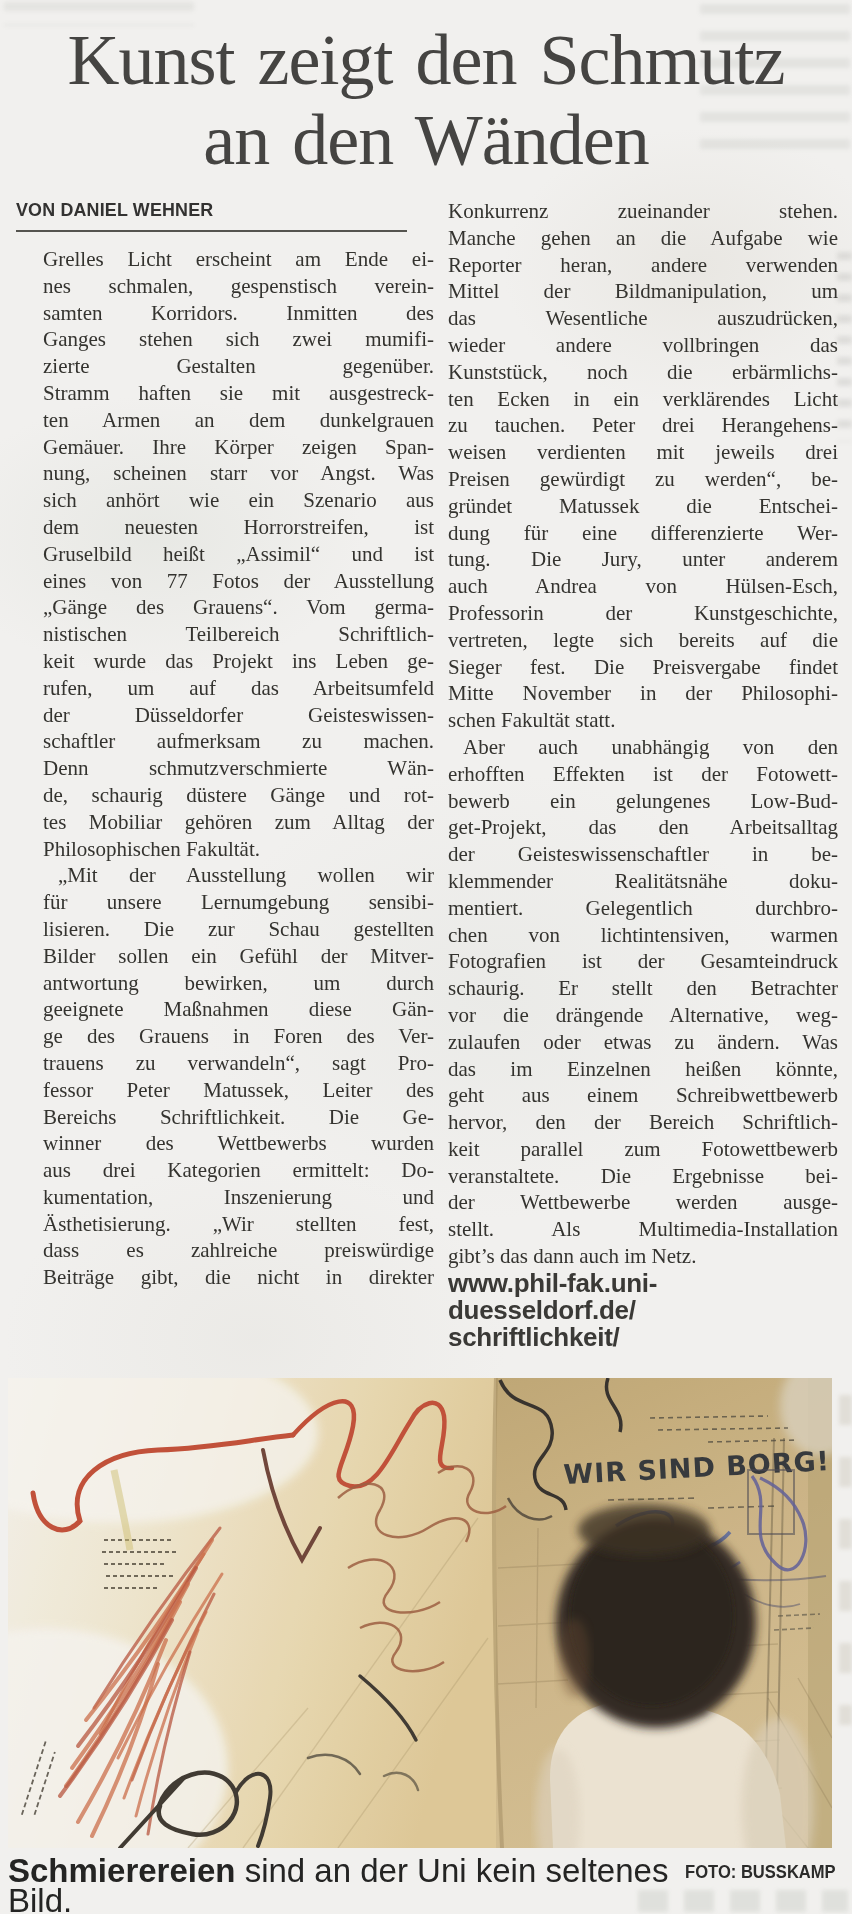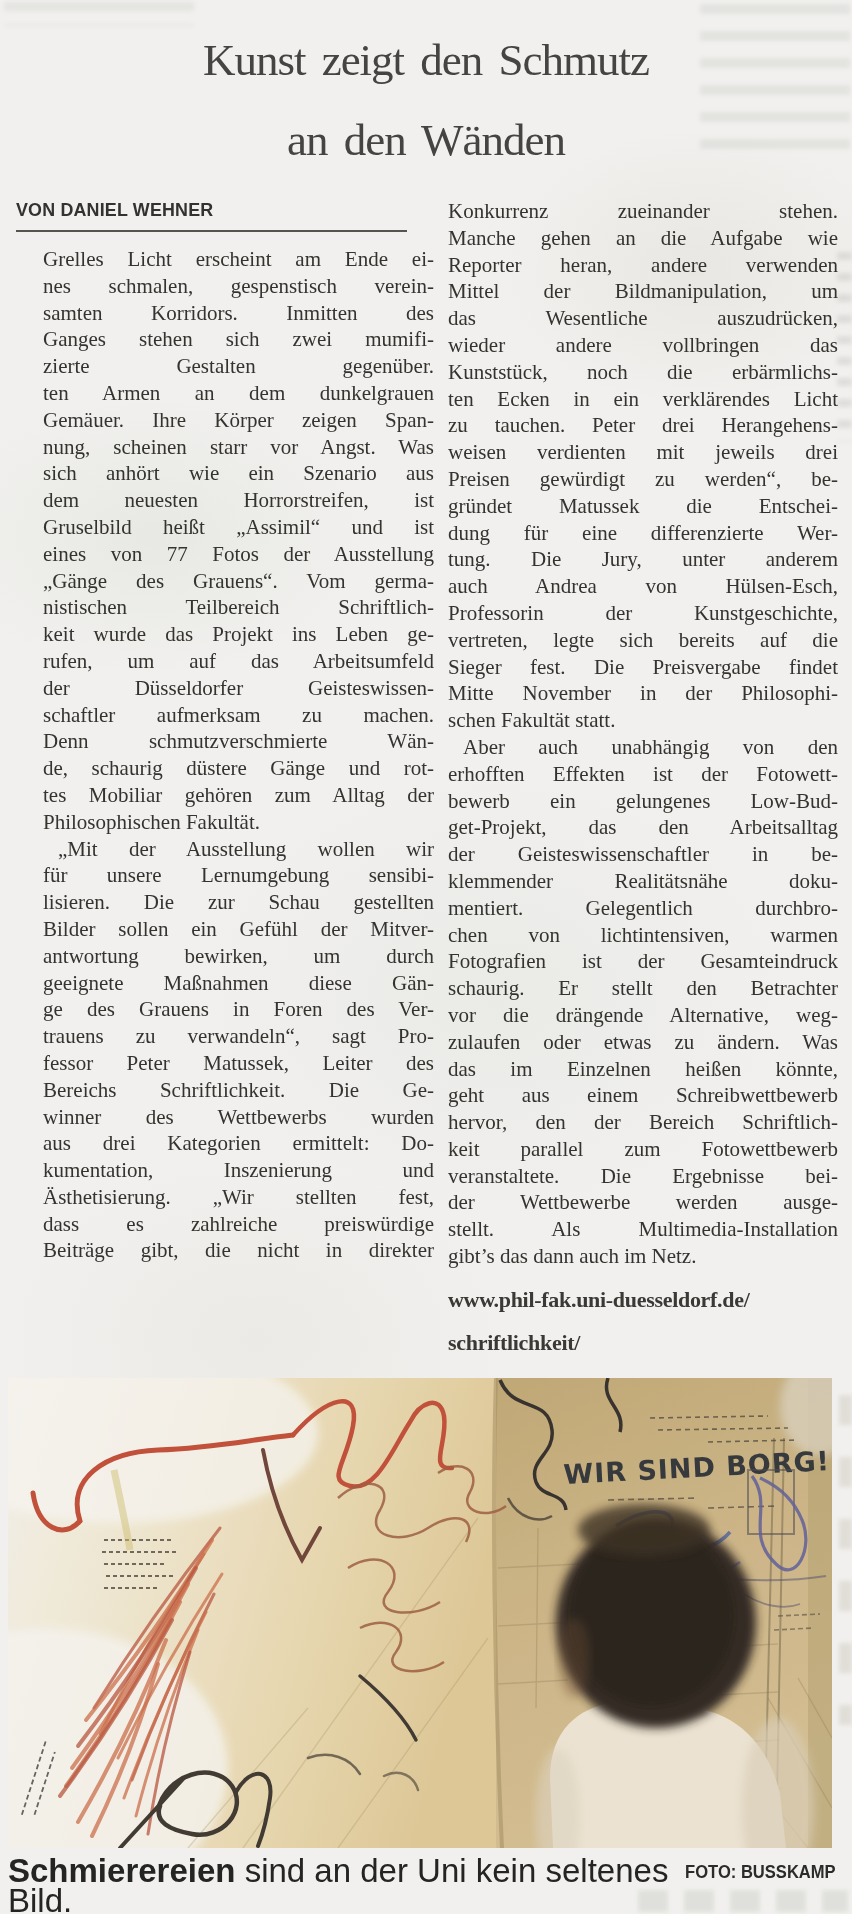--- a/index.html
+++ b/index.html
@@ -5,33 +5,33 @@
   html,body{margin:0;padding:0;background:#e9e9e7;}
   .page{position:relative;width:852px;height:1914px;overflow:hidden;
     background-color:#f1f0ee;
     background-image:
       radial-gradient(ellipse 300px 200px at 18% 28%, rgba(214,218,210,.35), transparent 70%),
       radial-gradient(ellipse 280px 200px at 82% 14%, rgba(216,212,202,.32), transparent 70%),
       radial-gradient(ellipse 420px 320px at 58% 52%, rgba(209,213,207,.22), transparent 70%),
       radial-gradient(ellipse 360px 260px at 30% 70%, rgba(218,216,208,.25), transparent 70%);
     font-family:"Liberation Serif", serif;}
   .headline{position:absolute;top:20px;left:0;width:852px;margin:0;text-align:center;
-    font-family:"Liberation Serif", serif;font-weight:400;font-size:45px;line-height:80px;
+    font-family:"Liberation Serif", serif;font-weight:400;font-size:72px;line-height:80px;
     color:#454442;letter-spacing:-1px;word-spacing:6px;}
   .byline{position:absolute;top:199px;left:16px;font-family:"Liberation Sans", sans-serif;
     font-weight:700;font-size:19px;color:#333231;letter-spacing:.2px;transform:scaleX(.94);transform-origin:left;}
   .byline-rule{position:absolute;top:230px;left:16px;width:391px;height:2px;background:#55544f;}
   .col{position:absolute;color:#34332f;}
   .col-left{left:16px;top:246px;width:391px;margin-left:27px;}
   .col-right{left:448px;top:198px;width:390px;}
   .ln{font-size:21px;line-height:26.8px;text-align:justify;text-align-last:justify;}
   .ln.flush{text-align-last:left;}
   .ln.ind{text-indent:15px;}
-  .weblink{font-family:Liberation Serif, serif;font-weight:700;font-size:22px;
-    line-height:27px;color:#3a3936;letter-spacing:-.3px;margin-top:16px;}
+  .weblink{font-family:Liberation Sans, sans-serif;font-weight:700;font-size:26px;
+    line-height:27px;color:#3a3936;letter-spacing:-.3px;margin-top:0;}
   .photo{position:absolute;left:8px;top:1378px;width:824px;height:470px;overflow:hidden;}
   .caption{position:absolute;top:1856px;left:8px;width:690px;font-family:"Liberation Sans", sans-serif;
     font-size:33px;line-height:30px;color:#242423;}
   .cap-bold{font-weight:700;}
   .credit{position:absolute;top:1862px;right:16px;font-family:"Liberation Sans", sans-serif;
     font-weight:700;font-size:18px;color:#2b2b2a;transform:scaleX(.92);transform-origin:right;}
   .bleed{position:absolute;filter:blur(2px);opacity:.55;pointer-events:none;}
   .b-tr{right:2px;top:4px;width:150px;height:148px;
     background:repeating-linear-gradient(180deg, rgba(125,130,122,.22) 0 10px, transparent 10px 27px);}
   .b-tl{left:4px;top:2px;width:190px;height:24px;
@@ -58,20 +58,21 @@
 
   <div class="byline">VON DANIEL WEHNER</div>
   <div class="byline-rule"></div>
 
   <div class="col col-left" id="col-left">
       <div class="ln">Grelles Licht erscheint am Ende ei-</div>
       <div class="ln">nes schmalen, gespenstisch verein-</div>
       <div class="ln">samten Korridors. Inmitten des</div>
       <div class="ln">Ganges stehen sich zwei mumifi-</div>
       <div class="ln">zierte Gestalten gegenüber.</div>
+      <div class="ln">Stramm haften sie mit ausgestreck-</div>
       <div class="ln">ten Armen an dem dunkelgrauen</div>
       <div class="ln">Gemäuer. Ihre Körper zeigen Span-</div>
       <div class="ln">nung, scheinen starr vor Angst. Was</div>
       <div class="ln">sich anhört wie ein Szenario aus</div>
       <div class="ln">dem neuesten Horrorstreifen, ist</div>
       <div class="ln">Gruselbild heißt „Assimil“ und ist</div>
       <div class="ln">eines von 77 Fotos der Ausstellung</div>
       <div class="ln">„Gänge des Grauens“. Vom germa-</div>
       <div class="ln">nistischen Teilbereich Schriftlich-</div>
       <div class="ln">keit wurde das Projekt ins Leben ge-</div>

